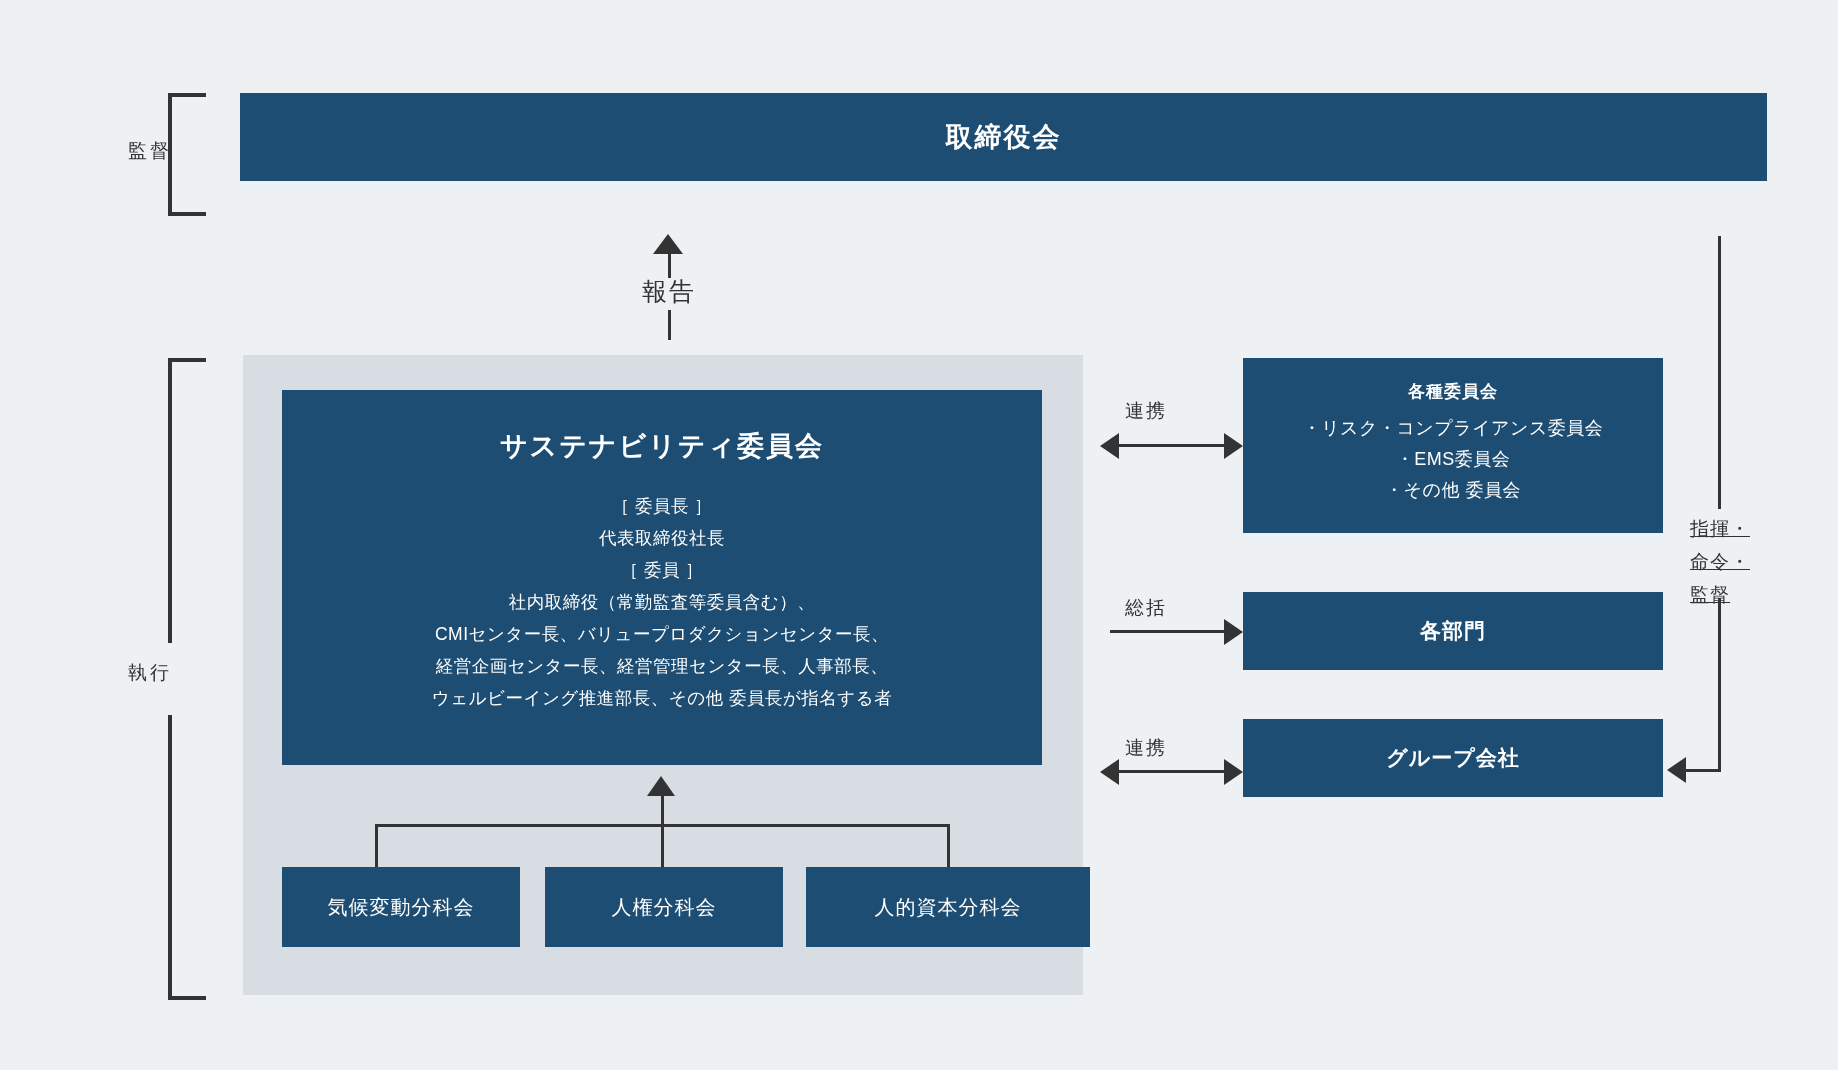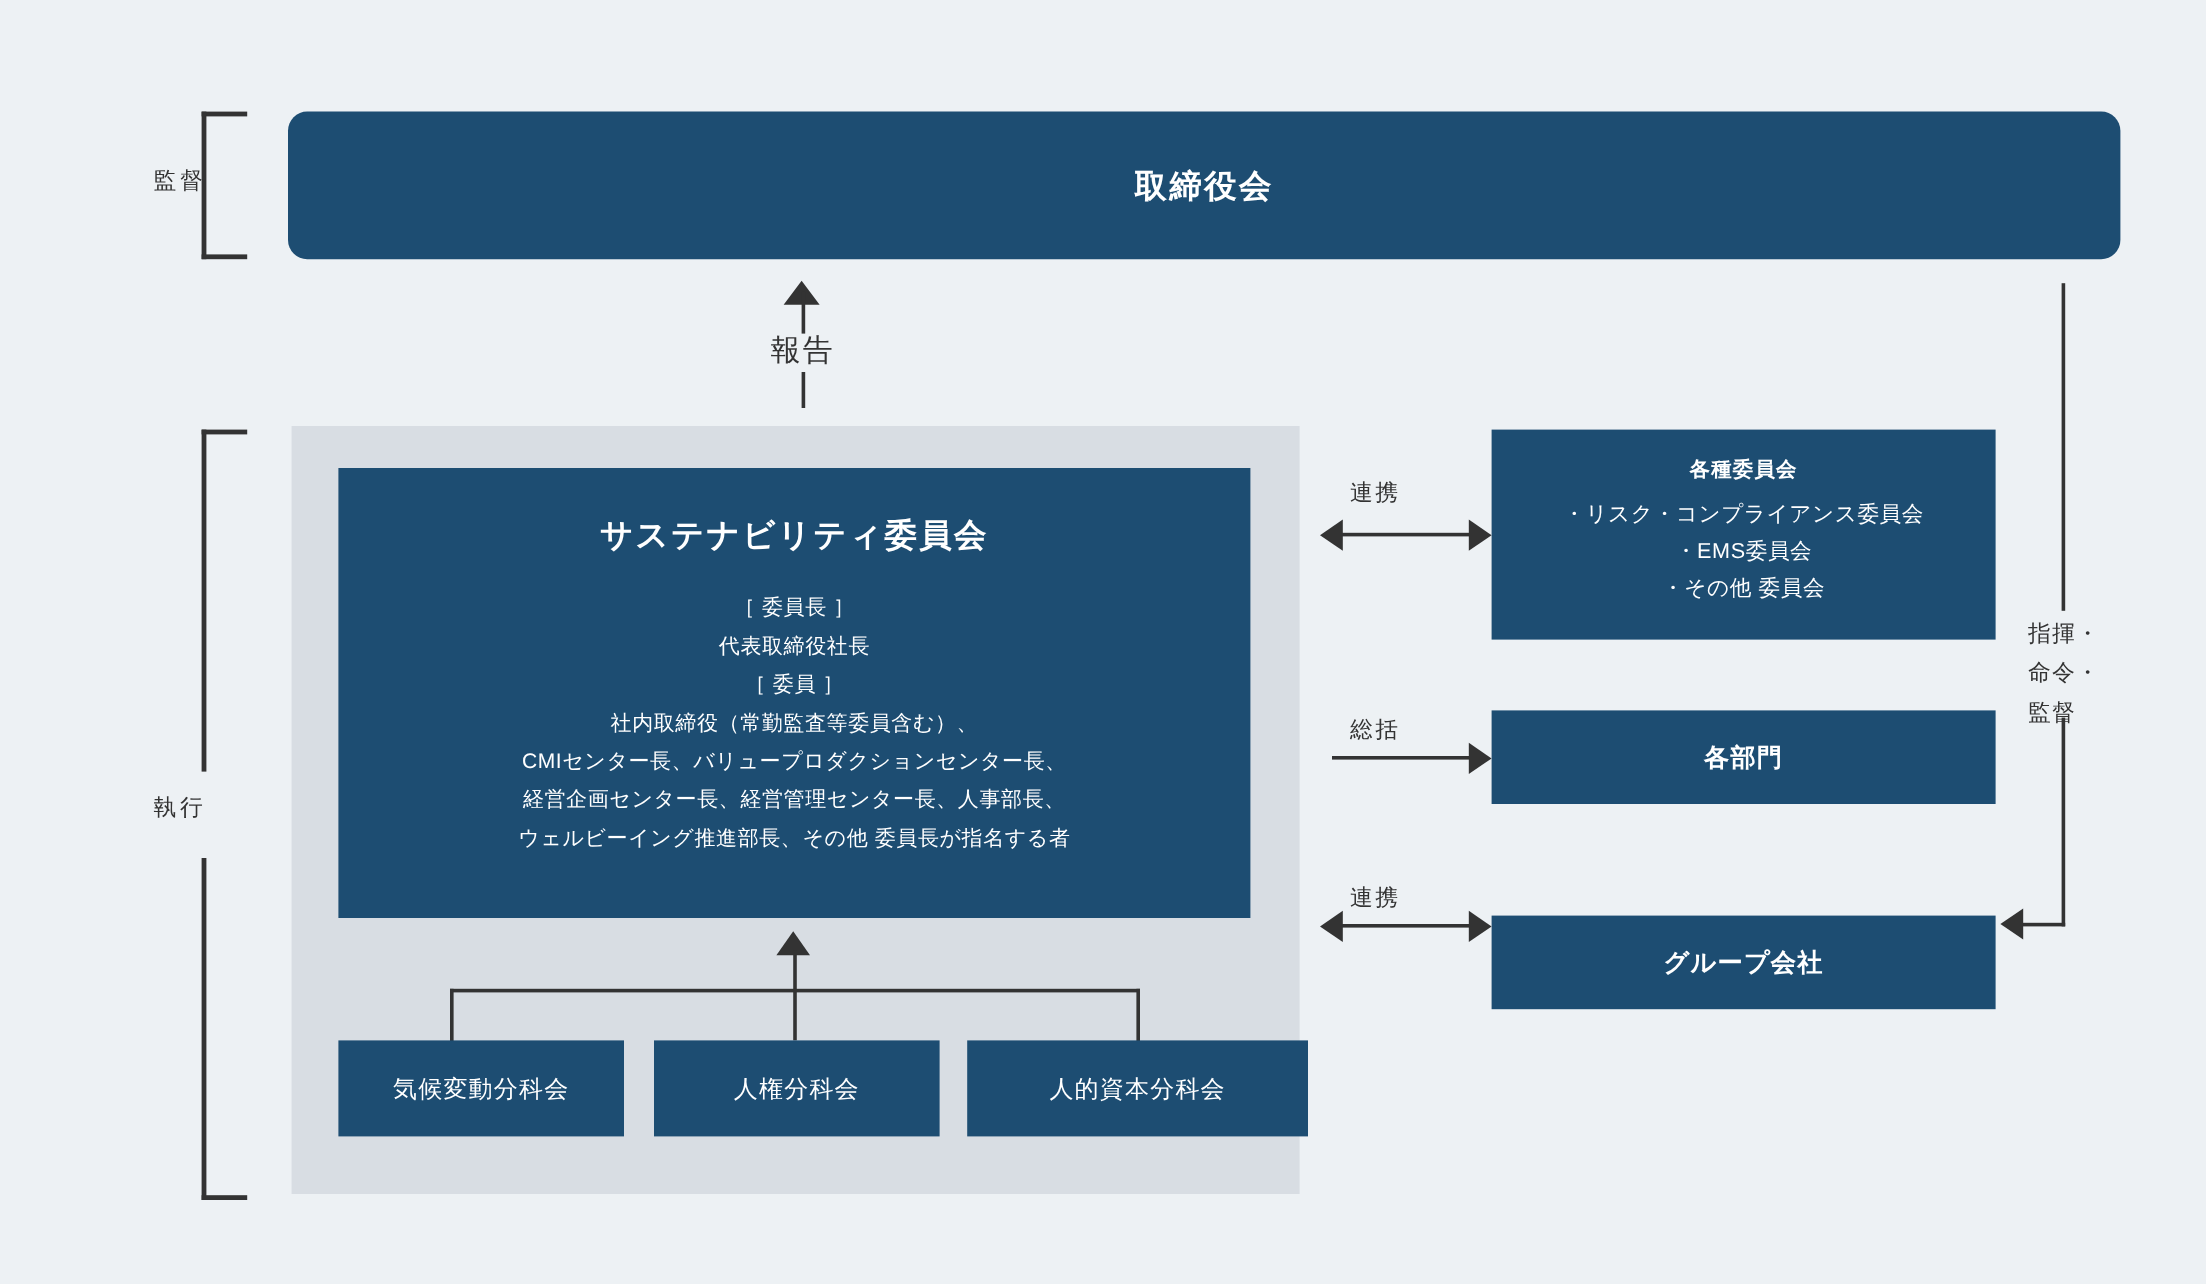--- a/index.html
+++ b/index.html
@@ -47,22 +47,21 @@
     color: #333333;
     white-space: nowrap;
     text-align: center;
   }
 
   
   #board-box {
     left: 240px;
     top: 93px;
     width: 1527px;
-    height: 123px;
-    border-radius: 16px;
+    height: 88px;
   }
   #board-title {
     font-size: 27px;
     font-weight: bold;
     letter-spacing: 2px;
   }
 
   
   .bracket {
     position: absolute;
@@ -251,21 +250,21 @@
     left: 1243px;
     top: 592px;
     width: 420px;
     height: 78px;
     font-size: 21px;
     font-weight: bold;
     letter-spacing: 1px;
   }
   #group-box {
     left: 1243px;
-    top: 763px;
+    top: 719px;
     width: 420px;
     height: 78px;
     font-size: 21px;
     font-weight: bold;
     letter-spacing: 1px;
   }
 
   
   .conn-label {
     font-size: 19px;
@@ -338,20 +337,21 @@
     border-right: 19px solid #333333;
   }
   #label-command {
     left: 1690px;
     top: 512px;
     width: 90px;
     font-size: 19px;
     line-height: 33px;
     letter-spacing: 1px;
     text-align: left;
+    text-decoration: underline;
   }
   #label-command div { white-space: nowrap; }
 </style>
 </head>
 <body>
 
 <div id="canvas">
 
   <div class="bracket" id="bracket-supervise">
     <div class="b-top"></div>

